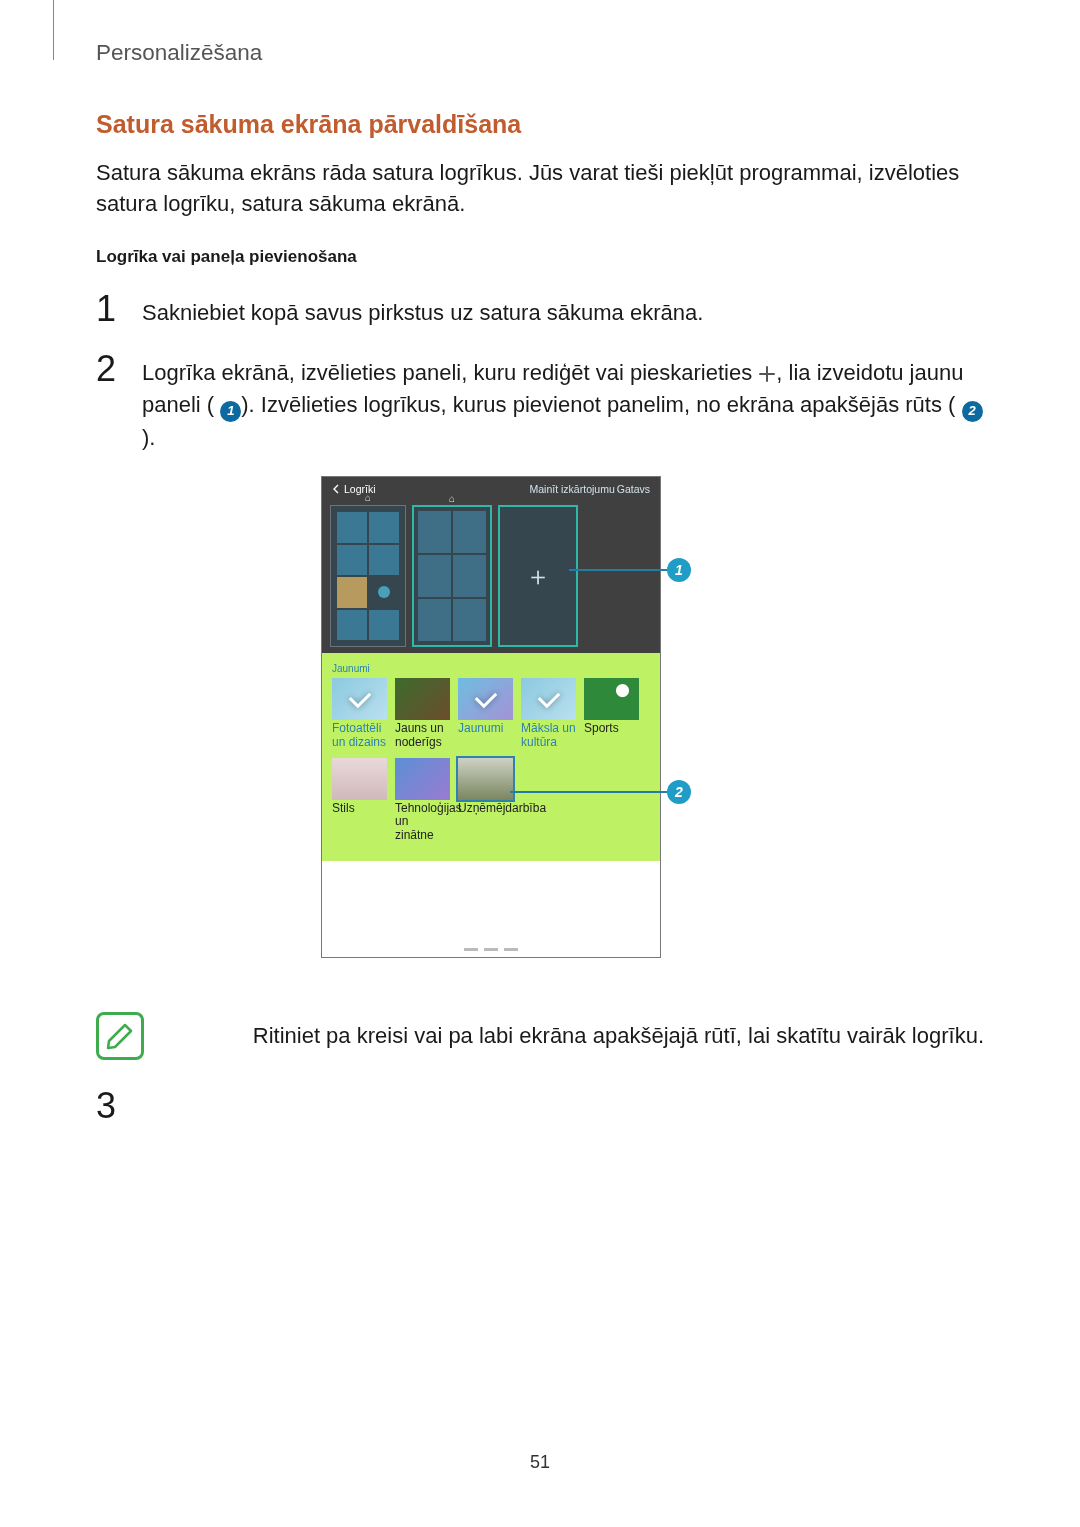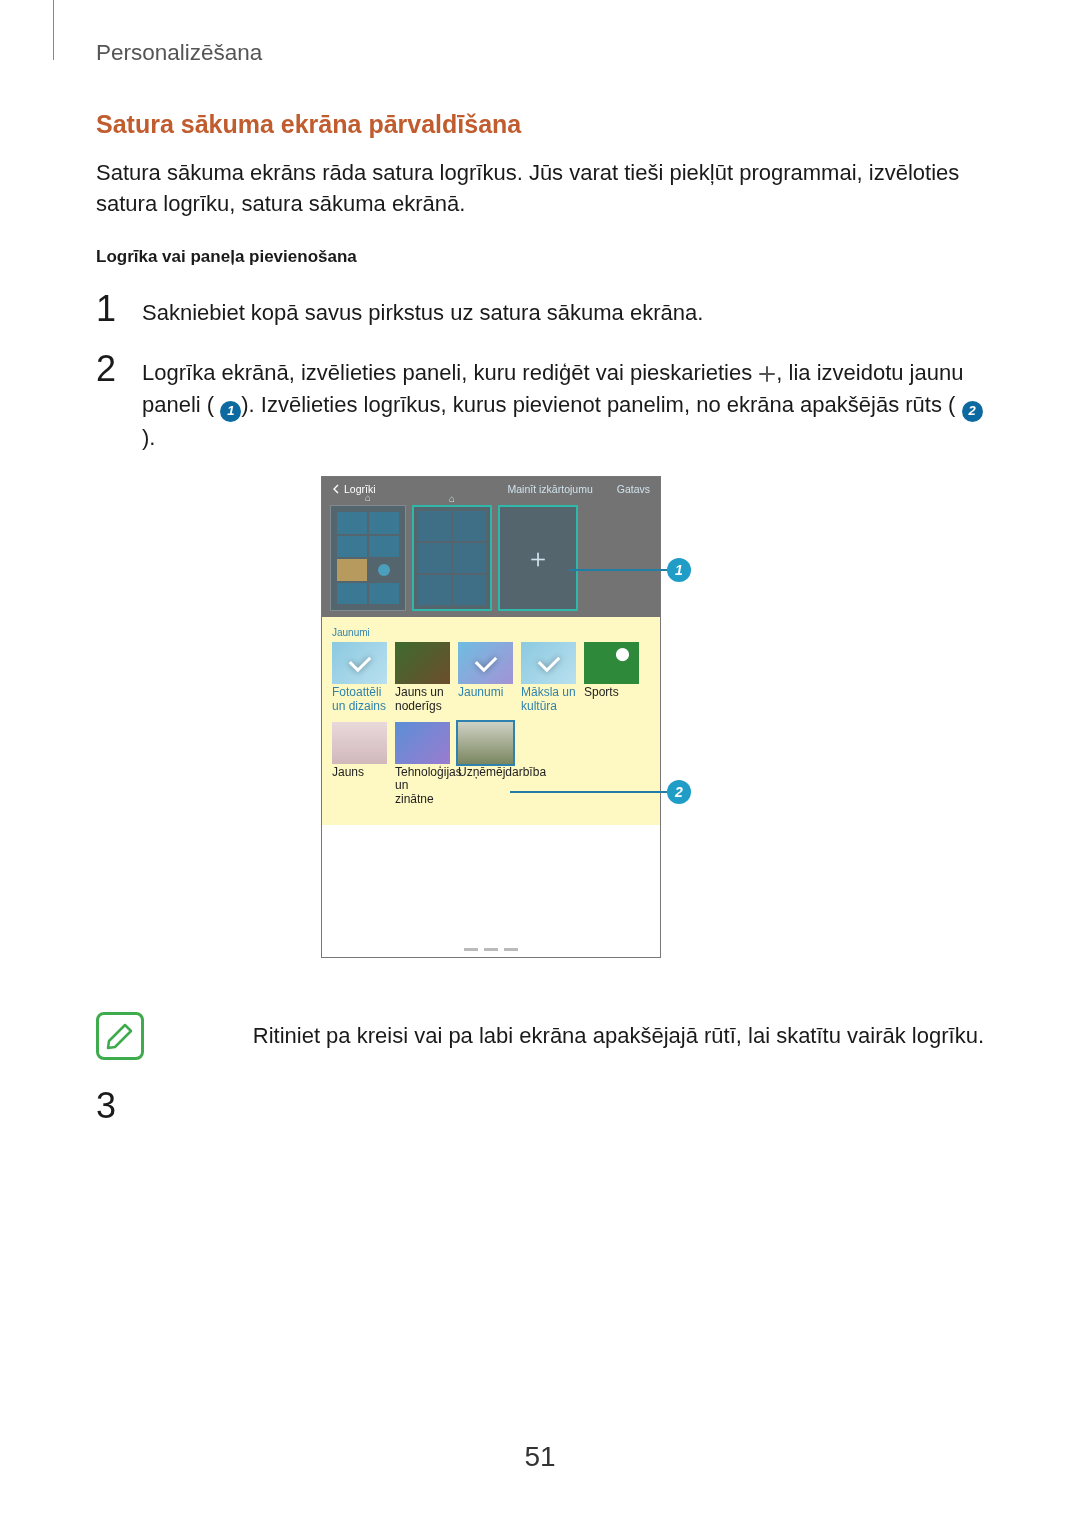--- a/index.html
+++ b/index.html
@@ -96,22 +96,22 @@
   }
   .device {
     position: absolute;
     left: 225px;
     top: 0;
     width: 340px;
     height: 482px;
     border: 1px solid #777;
   }
   .device-top {
-    height: 140px;
-    background: #737373;
+    height: 176px;
+    background: #404040;
     position: relative;
   }
   .dtop-bar {
     display: flex;
     align-items: center;
     justify-content: space-between;
     padding: 6px 10px;
     color: #cfe2eb;
     font-size: 10.5px;
   }
@@ -155,21 +155,21 @@
   .panel.p3 {
     border: 2px solid #2fb7a9;
     flex: 0 0 80px;
     display: flex; align-items: center; justify-content: center;
   }
   .panel.p3 .plus {
     color: #cfe2eb; font-size: 26px; font-weight: 200;
   }
   .device-mid {
     padding: 10px;
-    background: #fef9c3;
+    background: #bef264;
   }
   .tab-label {
     font-size: 10px;
     color: #2f82ae;
     margin-bottom: 4px;
   }
   .widgets-row {
     display: flex;
     gap: 8px;
     margin-bottom: 2px;
@@ -238,21 +238,21 @@
     flex-shrink: 0;
   }
   .note-icon svg { stroke: #3eab4d; }
   .note-text { font-size: 22px; }
   
   .page-num {
     position: absolute;
     bottom: 54px;
     left: 50%;
     transform: translateX(-50%);
-    font-size: 28px;
+    font-size: 18px;
     color: #333;
   }
   .bold { font-weight: 700; }
 </style>
 </head>
 <body>
 
 <div class="page-margin-line"></div>
 <div class="header-label">Personalizēšana</div>
 
@@ -284,21 +284,21 @@
   <div class="diagram-wrap">
     <div class="device">
       <div class="device-top">
         <div class="dtop-bar">
           <span class="dtop-back">
             <svg width="8" height="10" viewBox="0 0 8 10">
                 <path d="M6 1L2 5l4 4" stroke="#fff" stroke-width="1.4" fill="none"></path>
               </svg>
             <span>Logrīki</span>
           </span>
-          <span style="display:flex;gap:24px">
+          <span style="display:flex;gap:2px">
             <span>Mainīt izkārtojumu</span>
             <span>Gatavs</span>
           </span>
         </div>
         <div class="panels-row">
           <div class="panel p1">
             <span class="home-indicator">⌂</span>
             <div class="pgrid">
                 <div></div>
                 <div></div>
@@ -344,21 +344,21 @@
           <span>Māksla un kultūra</span>
           <span class="black">Sports</span>
         </div>
 
         <div class="widgets-row">
           <div class="widget w5"></div>
           <div class="widget w6"></div>
           <div class="widget w7 sel"></div>
         </div>
         <div class="widgets-labels">
-          <span class="black">Jauns</span>
+          <span class="black">Stils</span>
           <span class="black">Tehnoloģijas un zinātne</span>
           <span class="black">Uzņēmējdarbība</span>
         </div>
       </div>
 
       <div class="device-bottom-pager">
         <span></span>
           <span></span>
           <span></span>
       </div>

